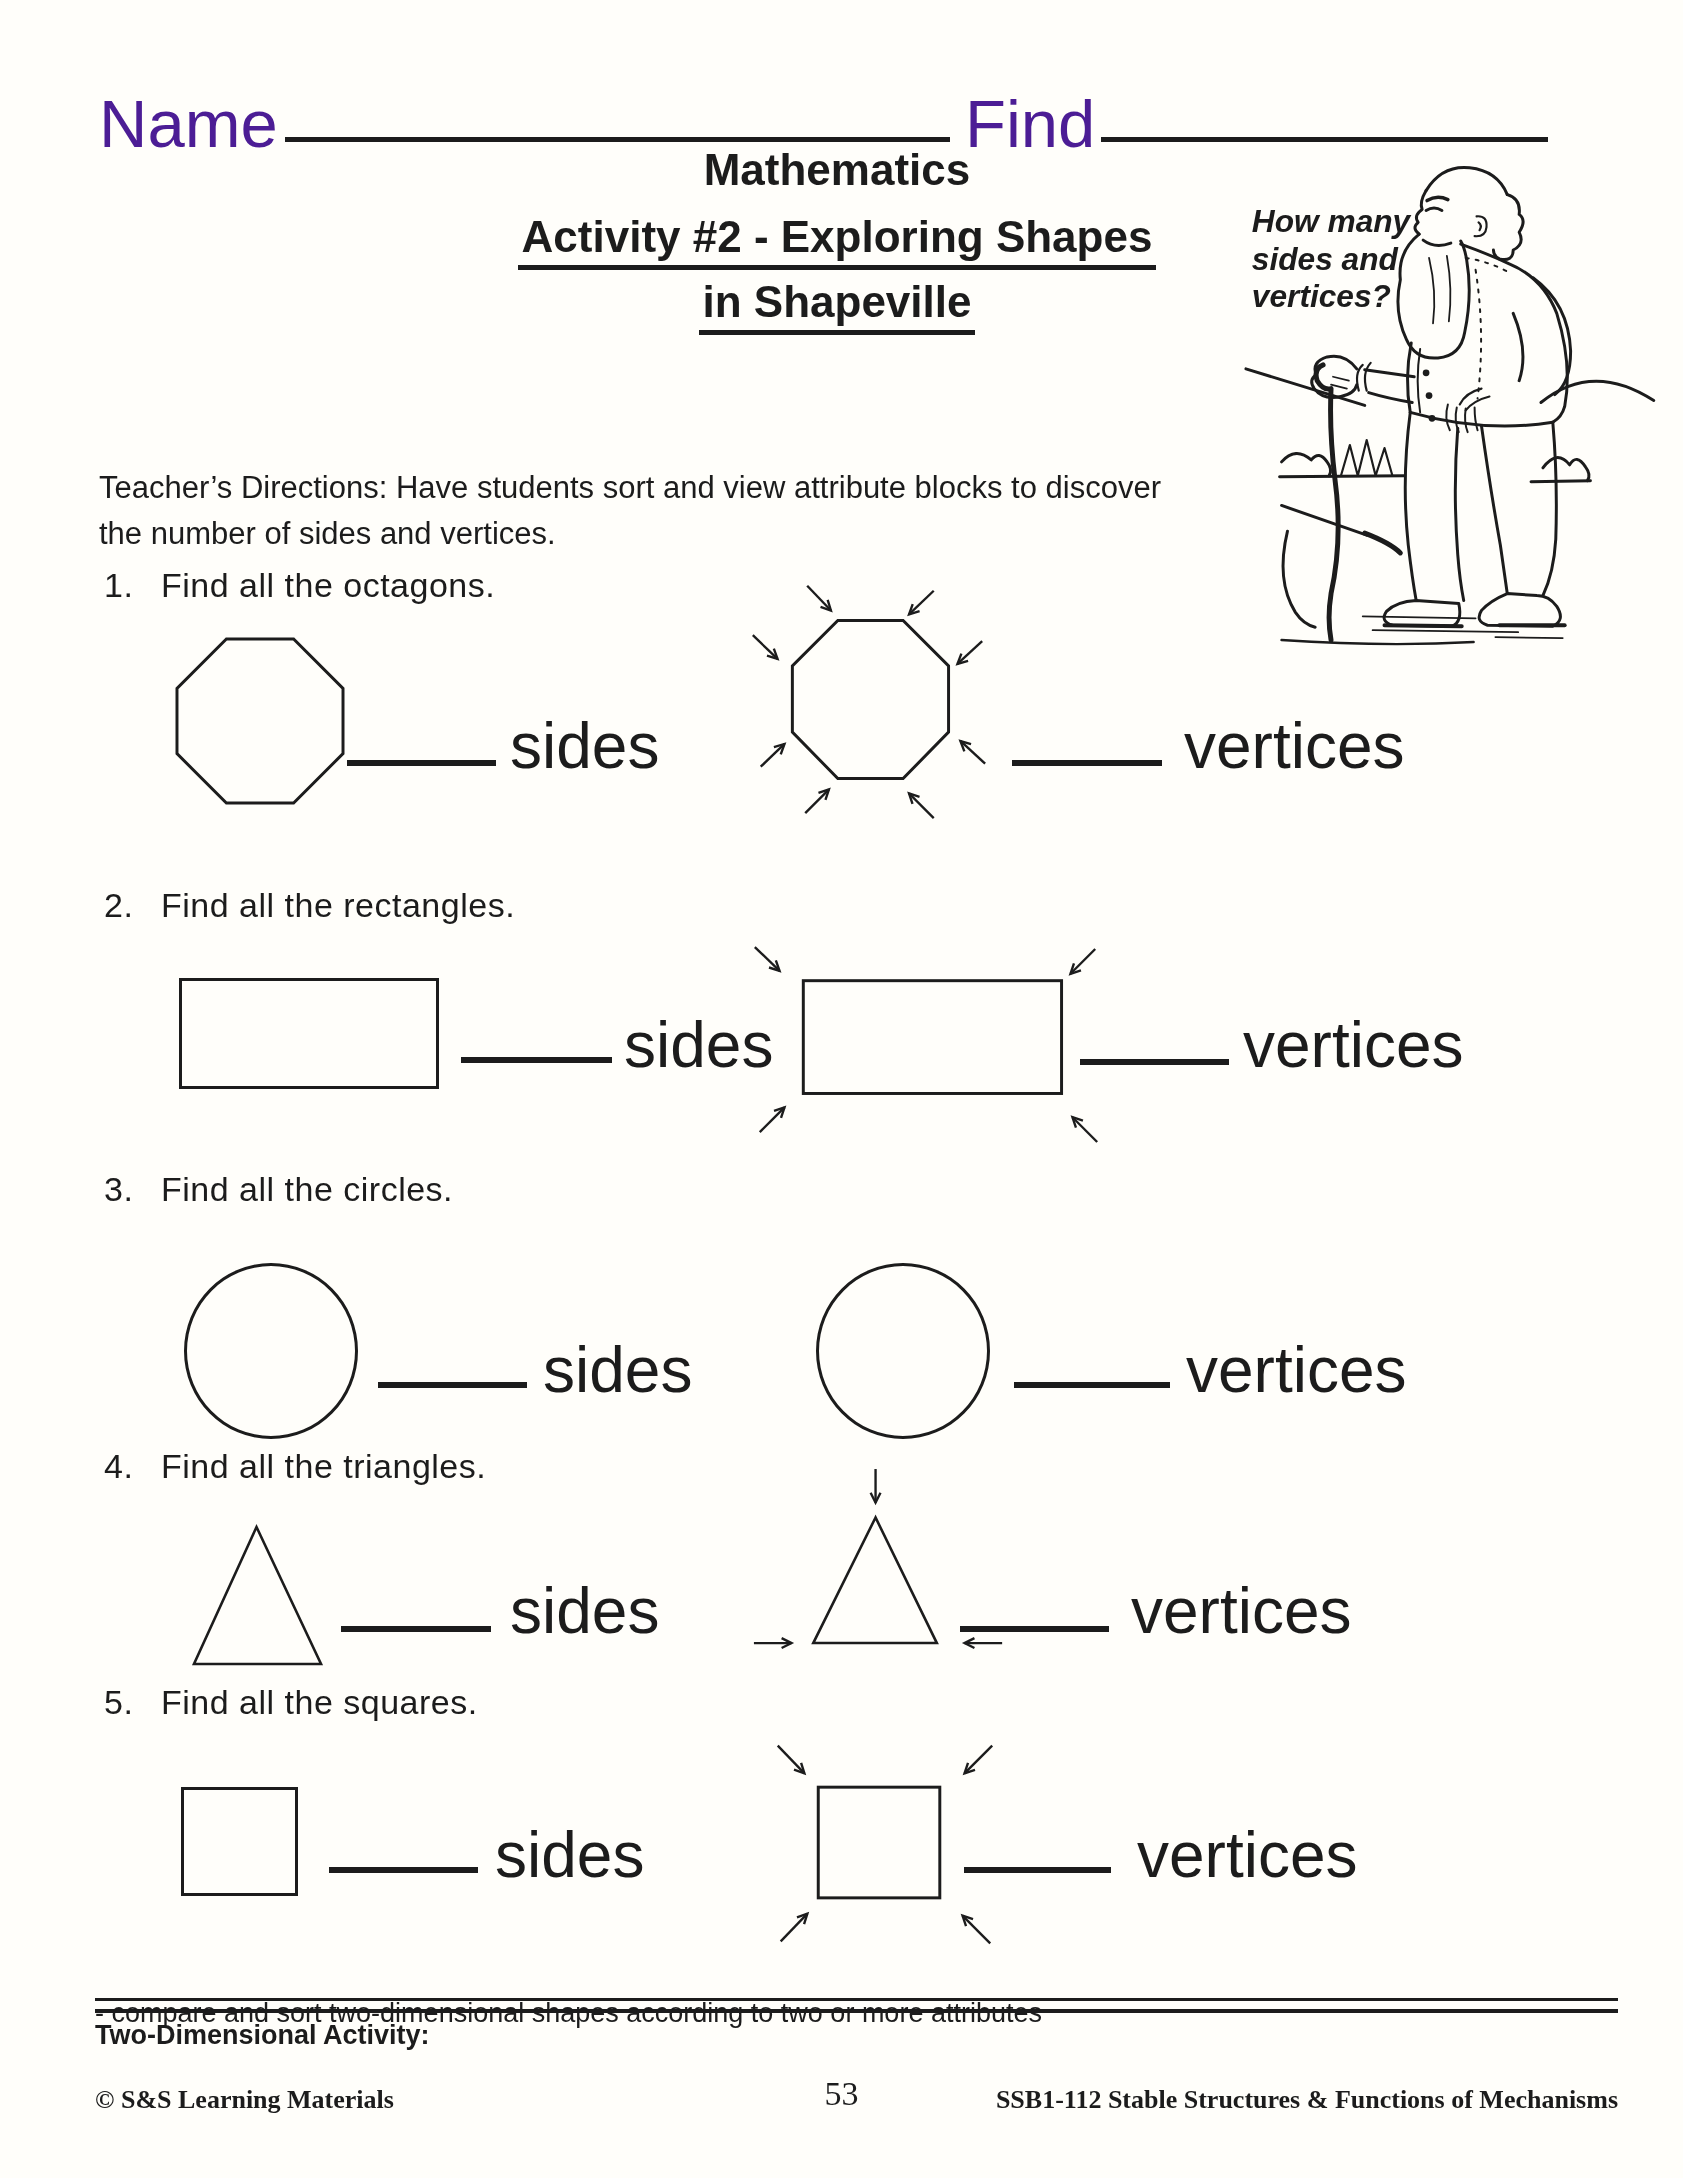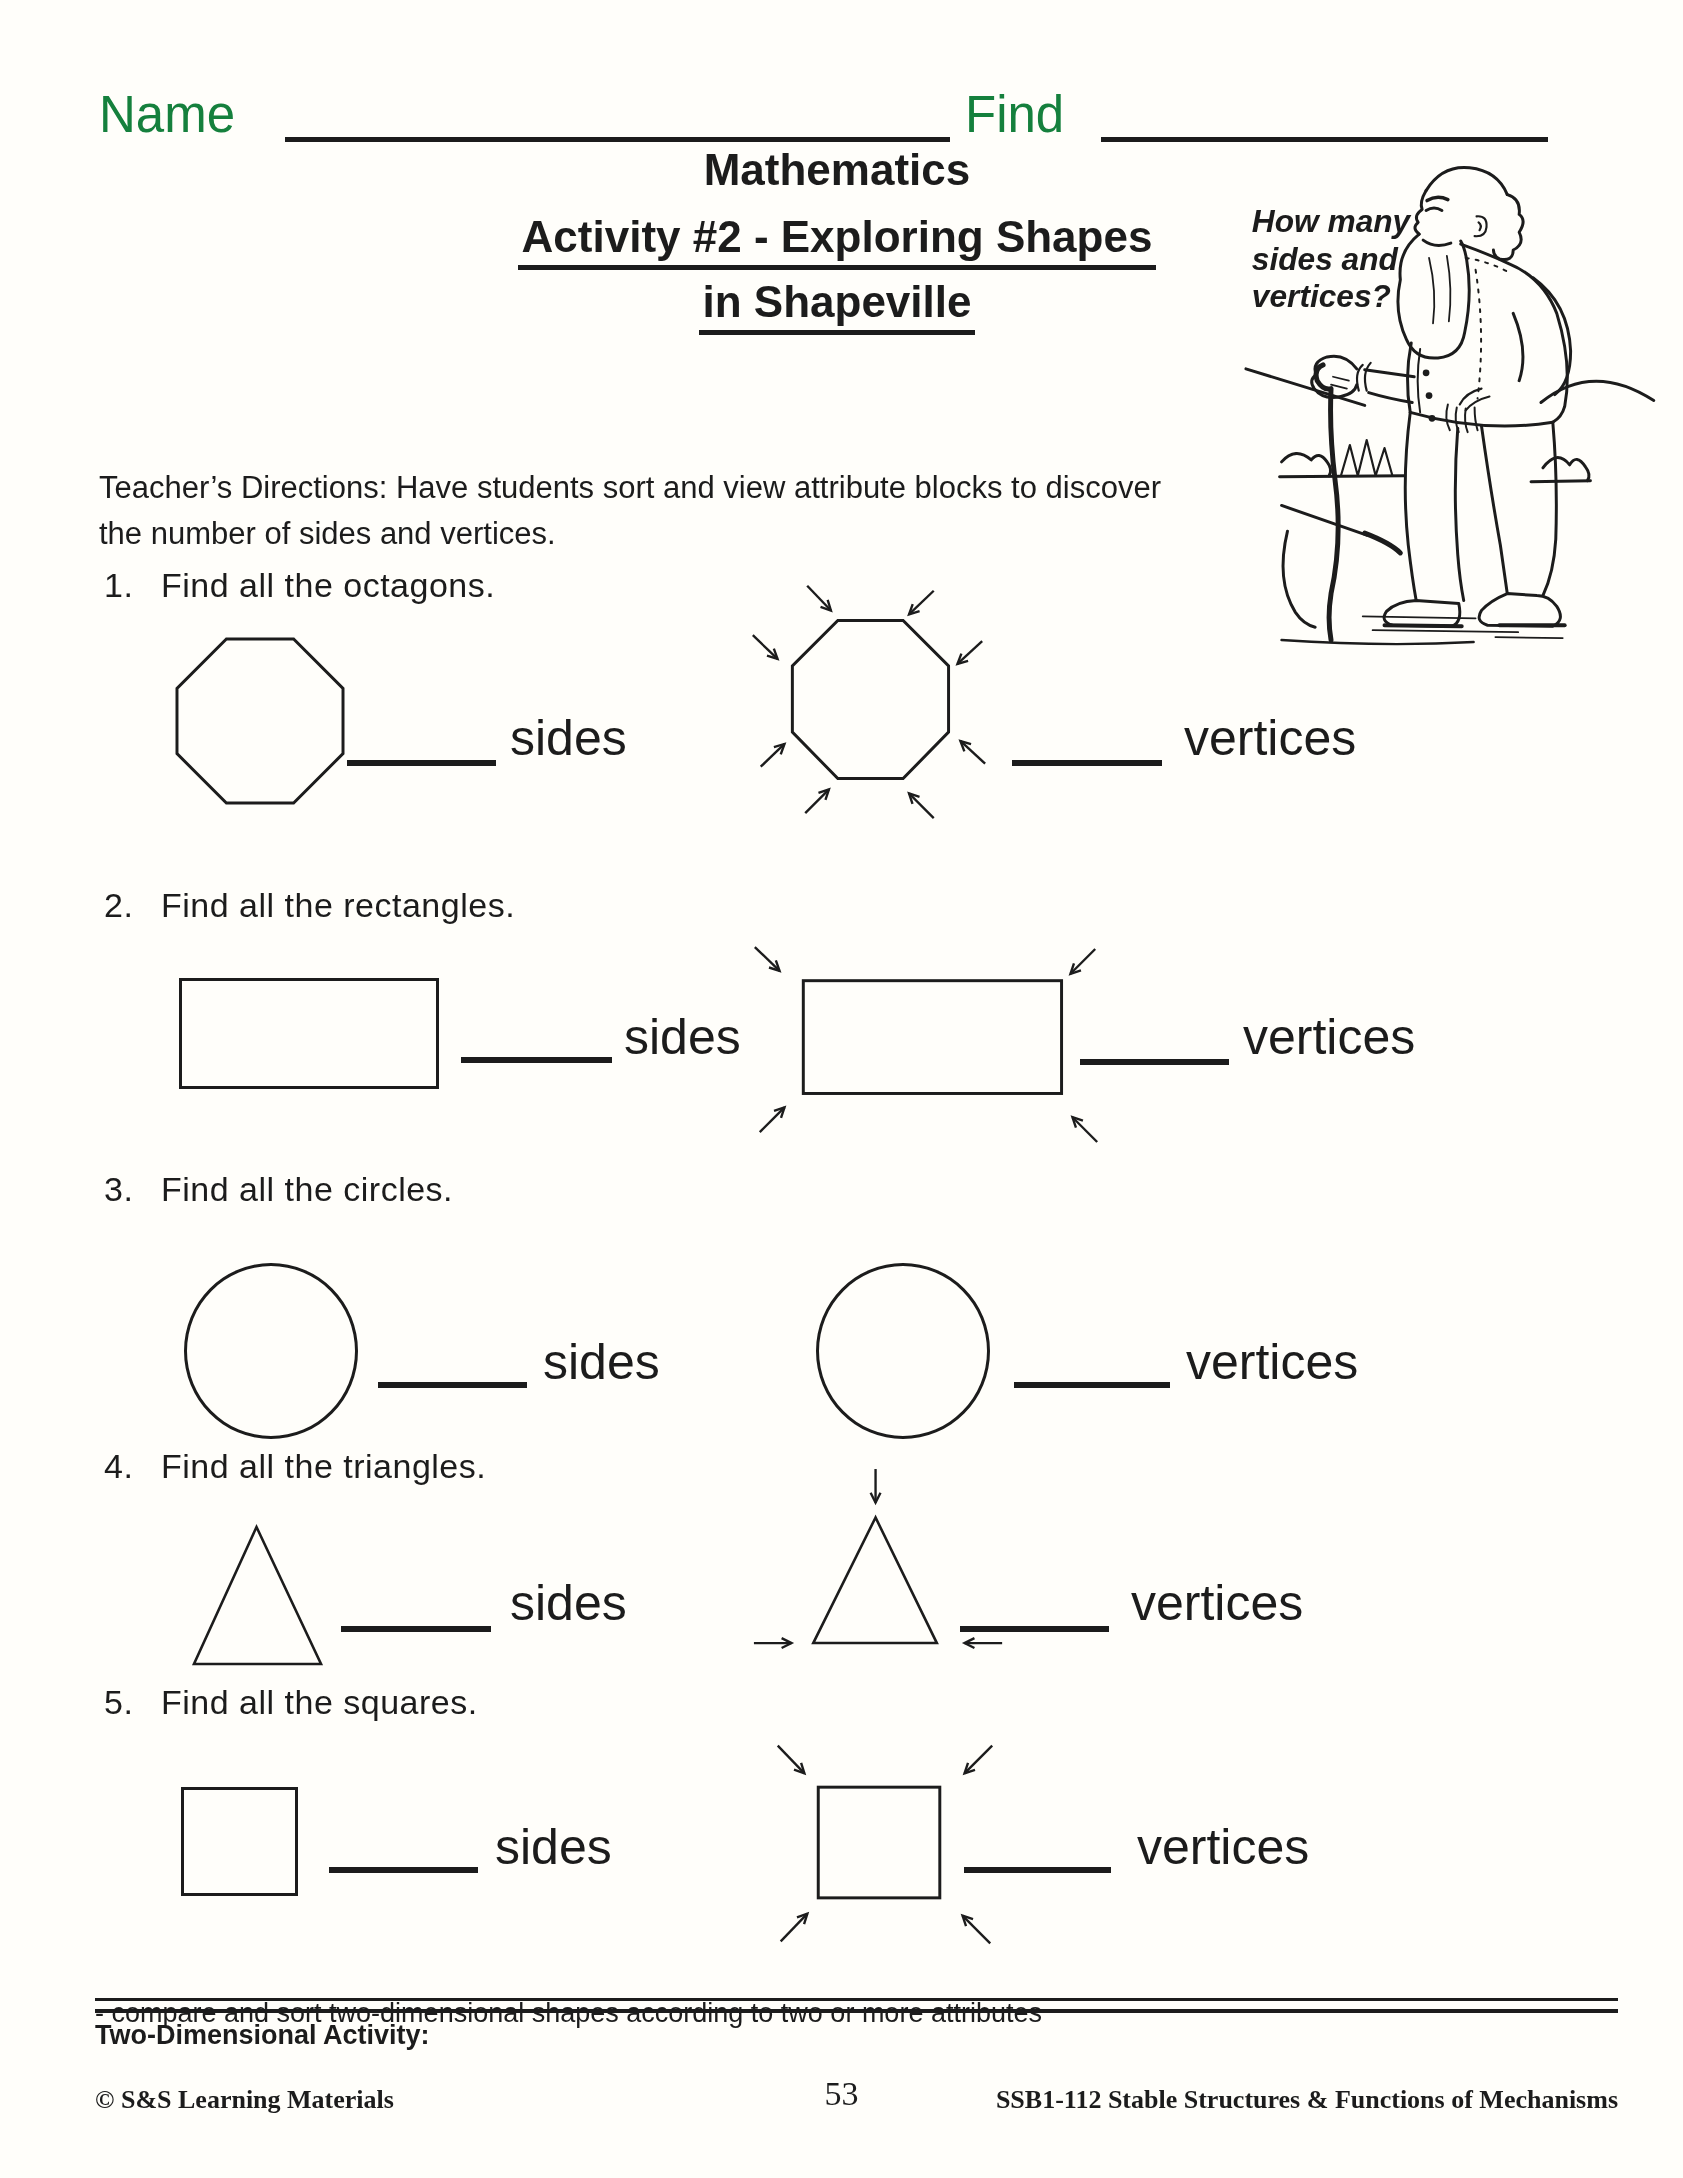--- a/index.html
+++ b/index.html
@@ -2,32 +2,32 @@
 <html><head>
 <meta charset="utf-8">
 <style>
   html,body{margin:0;padding:0;}
   body{
     width:1683px;height:2178px;position:relative;overflow:hidden;
     background:#fffefa;color:#1c1c1c;
     font-family:"Liberation Sans","DejaVu Sans",sans-serif;
   }
   .abs{position:absolute;}
-  .fieldlabel{position:absolute;font-size:51px;color:#15803d;}
+  .fieldlabel{position:absolute;font-size:67px;color:#4c1d95;}
   .wline{position:absolute;height:5px;background:#1c1c1c;}
   .title-block{position:absolute;left:337px;top:145px;width:1000px;text-align:center;}
   .subject{font-size:44px;font-weight:bold;margin:0 0 20px 0;}
   .titleline{font-size:44px;font-weight:bold;line-height:1.0;margin:0;}
   .titleline span{display:inline-block;border-bottom:5px solid #1c1c1c;padding:0 4px 6px 4px;}
   .titleline.second{margin-top:10px;}
   .directions{position:absolute;left:99px;top:434px;width:1109px;font-size:31px;line-height:1.48;}
   .directions b{font-weight:normal;}
   .qhead{position:absolute;left:104px;font-size:34px;white-space:nowrap;letter-spacing:0.5px;}
   .qnum{display:inline-block;min-width:57px;}
-  .lbl{position:absolute;font-size:50px;white-space:nowrap;text-align:center;}
+  .lbl{position:absolute;font-size:64px;white-space:nowrap;text-align:center;}
   .blank{position:absolute;height:6px;background:#1c1c1c;}
   .shape-rect{position:absolute;border:3px solid #1c1c1c;background:transparent;}
   .shape-circle{position:absolute;border:3px solid #1c1c1c;border-radius:50%;background:transparent;}
   svg.abs{position:absolute;overflow:visible;}
   .rule{position:absolute;background:#1c1c1c;}
   .strand-label{position:absolute;left:95px;top:2020px;font-size:27px;font-weight:bold;}
   .strand-detail{position:absolute;left:95px;top:1998px;font-size:27px;}
   .serif{font-family:"Liberation Serif","DejaVu Serif",serif;}
   .copyright{position:absolute;left:95px;top:2085px;font-size:26px;font-weight:bold;}
   .pagenum{position:absolute;left:782px;top:2075px;width:119px;text-align:center;font-size:34px;}

